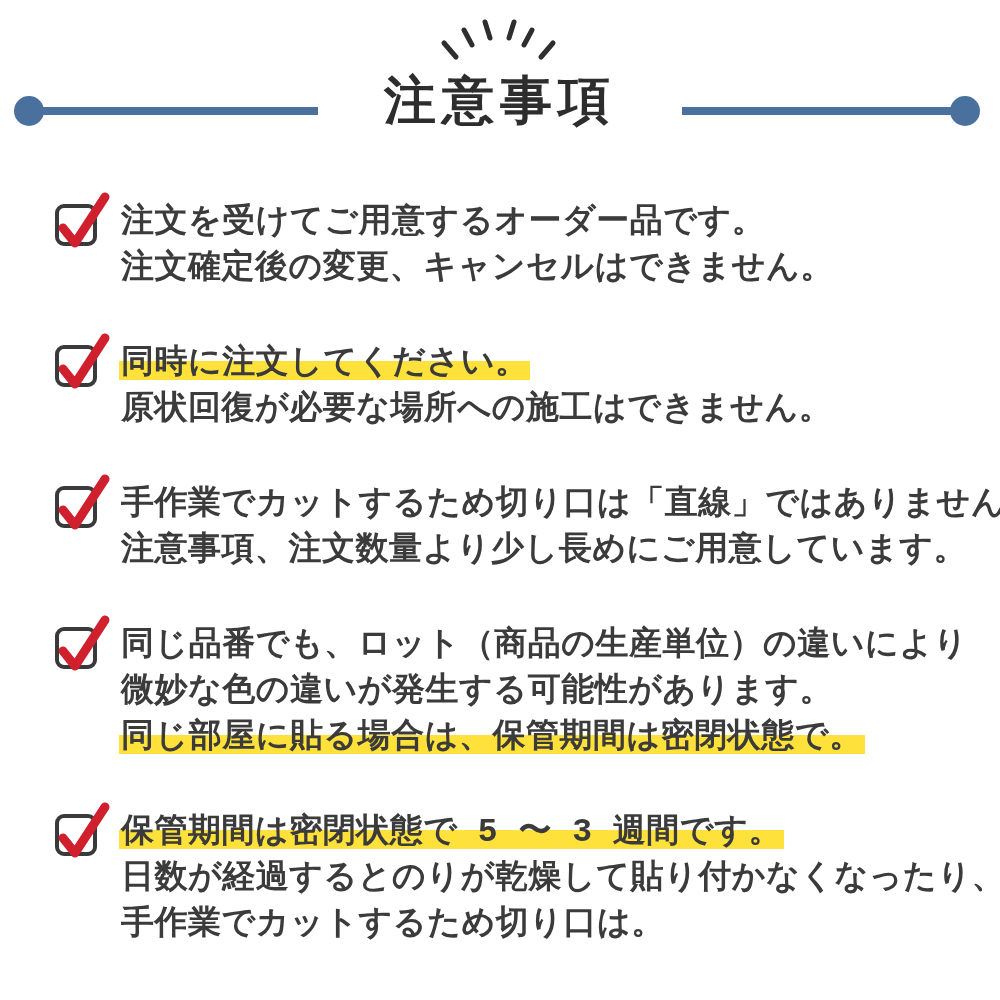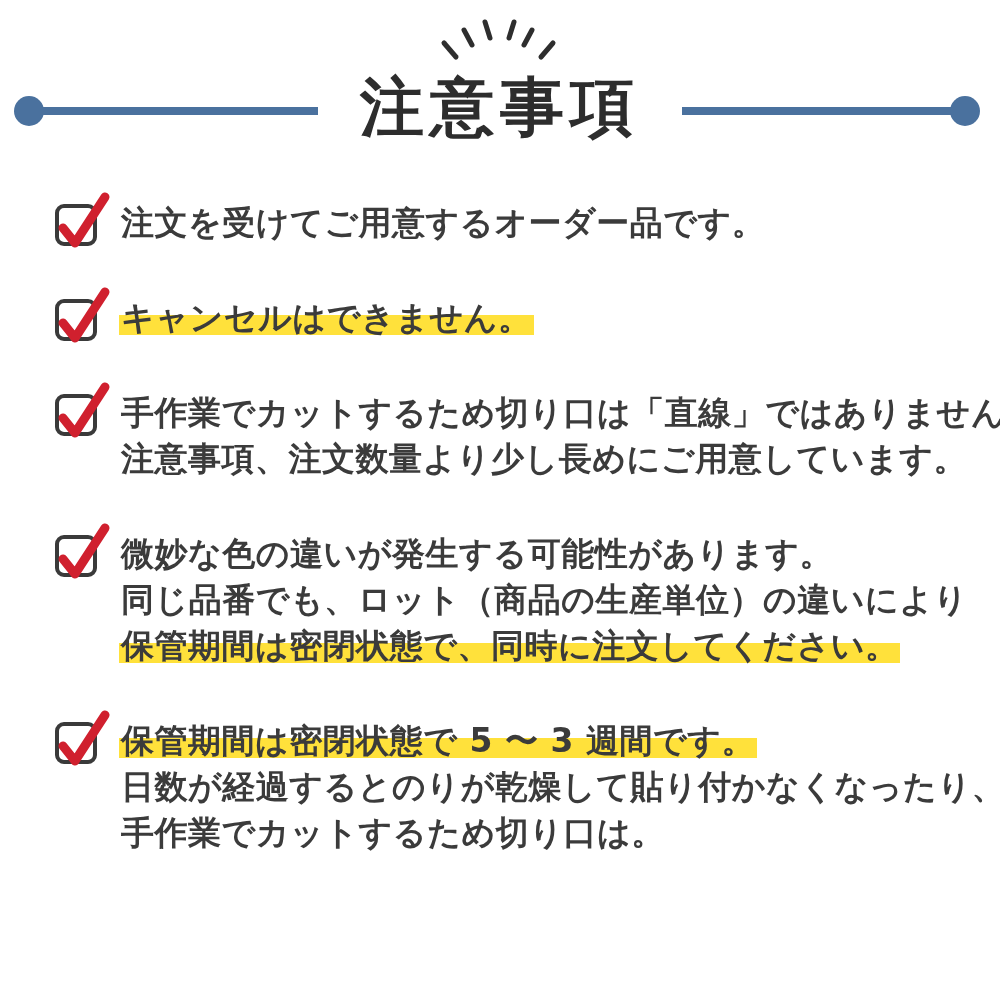--- a/index.html
+++ b/index.html
@@ -43,21 +43,21 @@
   .deco-bar.left  { left: 30px;  width: 288px; }
   .deco-bar.right { left: 682px; width: 288px; }
 
   .title {
     position: absolute;
     left: 0;
     right: 0;
     top: 72px;
     margin: 0;
     text-align: center;
-    font-size: 64px;
+    font-size: 52px;
     line-height: 1.1;
     font-weight: 900;
     letter-spacing: 6px;
     color: var(--title, #2D2D2D);
   }
 
   
   .items {
     position: absolute;
     left: 55px;
@@ -89,21 +89,21 @@
     background: transparent;
   }
   .checkmark {
     position: absolute;
     left: 3px;
     top: -13px;
     width: 52px;
     height: 60px;
     overflow: visible;
   }
-  .lines { display: block; }
+  .lines { display: block; font-family: Liberation Mono, monospace; }
   .line {
     display: block;
     font-size: 33px;
     font-weight: bold;
     line-height: 46px;
     color: var(--body, #3B3B3B);
     white-space: nowrap;
     letter-spacing: 0.5px;
   }
   .line > span { display: inline; padding: 0 2px; }
@@ -141,31 +141,33 @@
   <div class="items" id="items">
       <div class="item">
         <div class="checkbox-wrap">
           <div class="checkbox-box"></div>
           <svg class="checkmark" viewBox="0 0 52 60">
             <path d="M5 39 L17 54 L47 8" fill="none" stroke="#D0202E" stroke-width="9" stroke-linecap="round" stroke-linejoin="round"></path>
           </svg>
         </div>
         <div class="lines">
           <div class="line"><span>注文を受けてご用意するオーダー品です。</span></div>
-        </div>
-      </div>
-      <div class="item">
-        <div class="checkbox-wrap">
-          <div class="checkbox-box"></div>
-          <svg class="checkmark" viewBox="0 0 52 60">
-            <path d="M5 39 L17 54 L47 8" fill="none" stroke="#D0202E" stroke-width="9" stroke-linecap="round" stroke-linejoin="round"></path>
-          </svg>
-        </div>
-        <div class="lines">
-          <div class="line"><span class="hl">キャンセルはできません。</span></div>
+          <div class="line"><span>注文確定後の変更、キャンセルはできません。</span></div>
+        </div>
+      </div>
+      <div class="item">
+        <div class="checkbox-wrap">
+          <div class="checkbox-box"></div>
+          <svg class="checkmark" viewBox="0 0 52 60">
+            <path d="M5 39 L17 54 L47 8" fill="none" stroke="#D0202E" stroke-width="9" stroke-linecap="round" stroke-linejoin="round"></path>
+          </svg>
+        </div>
+        <div class="lines">
+          <div class="line"><span class="hl">同時に注文してください。</span></div>
+          <div class="line"><span>原状回復が必要な場所への施工はできません。</span></div>
         </div>
       </div>
       <div class="item">
         <div class="checkbox-wrap">
           <div class="checkbox-box"></div>
           <svg class="checkmark" viewBox="0 0 52 60">
             <path d="M5 39 L17 54 L47 8" fill="none" stroke="#D0202E" stroke-width="9" stroke-linecap="round" stroke-linejoin="round"></path>
           </svg>
         </div>
         <div class="lines">
@@ -174,23 +176,23 @@
         </div>
       </div>
       <div class="item">
         <div class="checkbox-wrap">
           <div class="checkbox-box"></div>
           <svg class="checkmark" viewBox="0 0 52 60">
             <path d="M5 39 L17 54 L47 8" fill="none" stroke="#D0202E" stroke-width="9" stroke-linecap="round" stroke-linejoin="round"></path>
           </svg>
         </div>
         <div class="lines">
+          <div class="line"><span>同じ品番でも、ロット（商品の生産単位）の違いにより</span></div>
           <div class="line"><span>微妙な色の違いが発生する可能性があります。</span></div>
-          <div class="line"><span>同じ品番でも、ロット（商品の生産単位）の違いにより</span></div>
-          <div class="line"><span class="hl">保管期間は密閉状態で、同時に注文してください。</span></div>
+          <div class="line"><span class="hl">同じ部屋に貼る場合は、保管期間は密閉状態で。</span></div>
         </div>
       </div>
       <div class="item">
         <div class="checkbox-wrap">
           <div class="checkbox-box"></div>
           <svg class="checkmark" viewBox="0 0 52 60">
             <path d="M5 39 L17 54 L47 8" fill="none" stroke="#D0202E" stroke-width="9" stroke-linecap="round" stroke-linejoin="round"></path>
           </svg>
         </div>
         <div class="lines">

